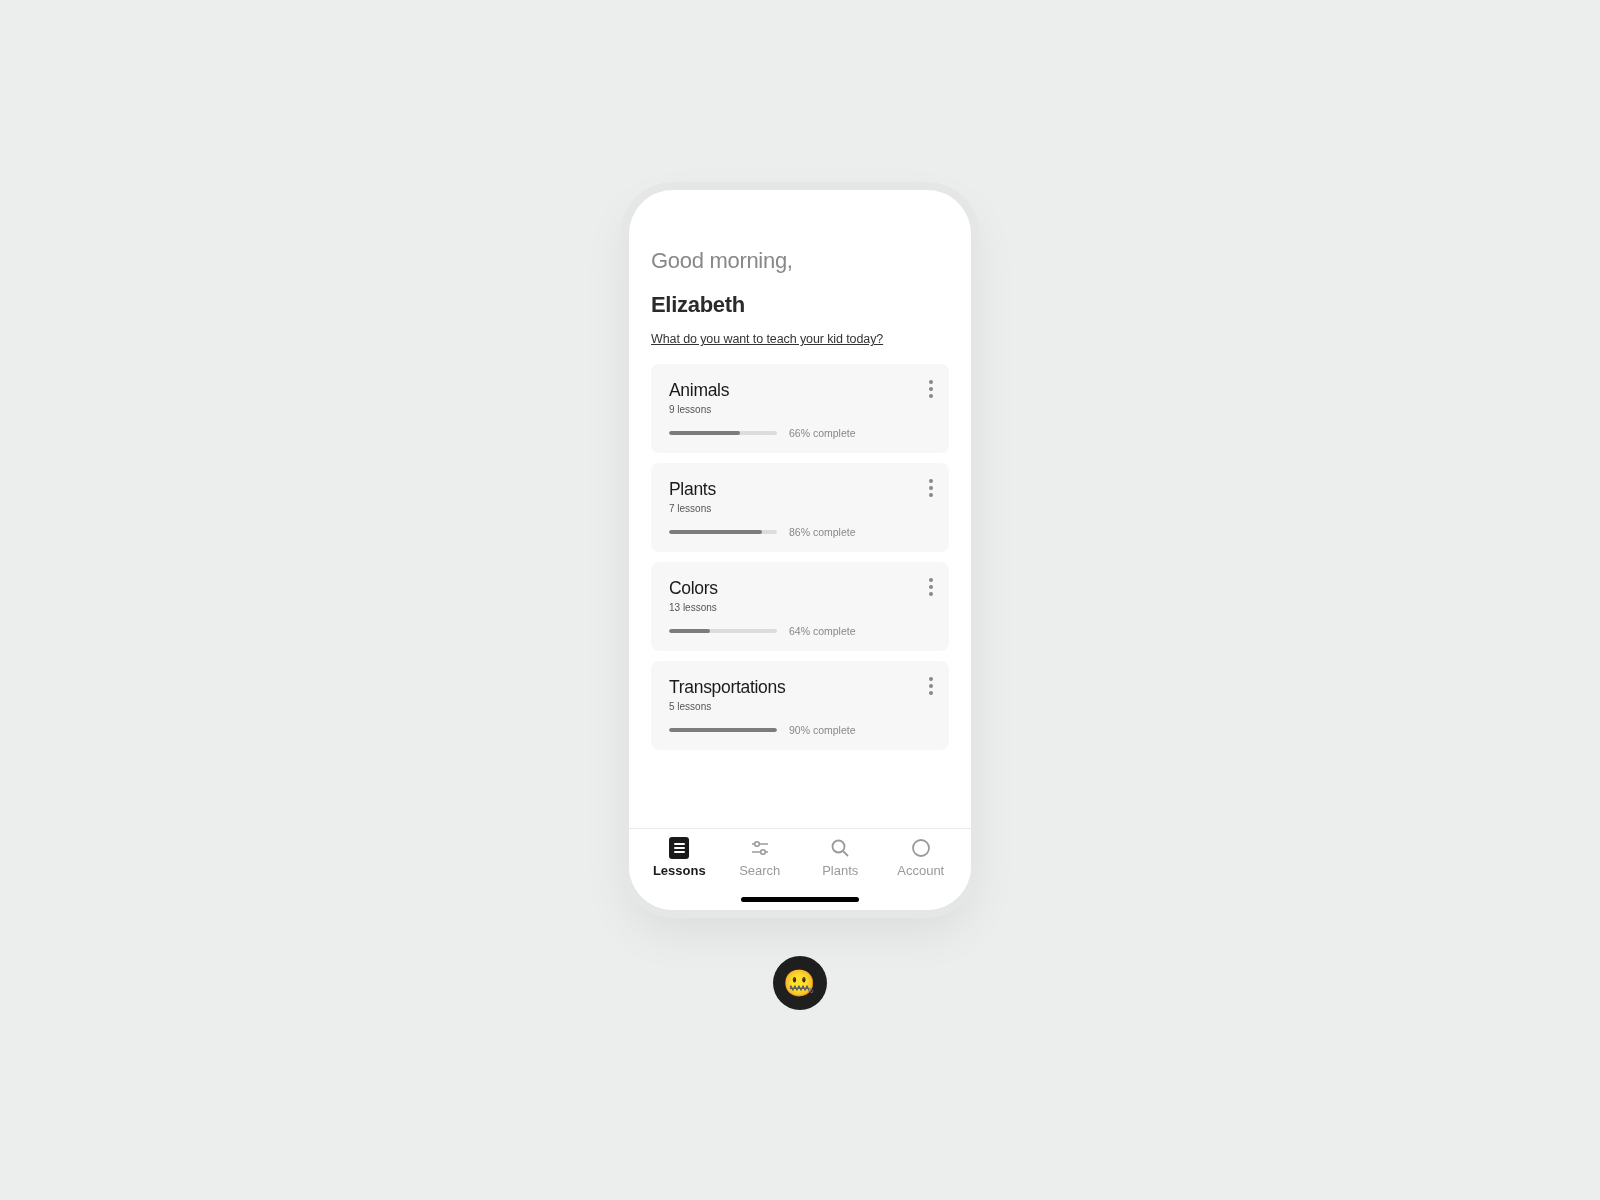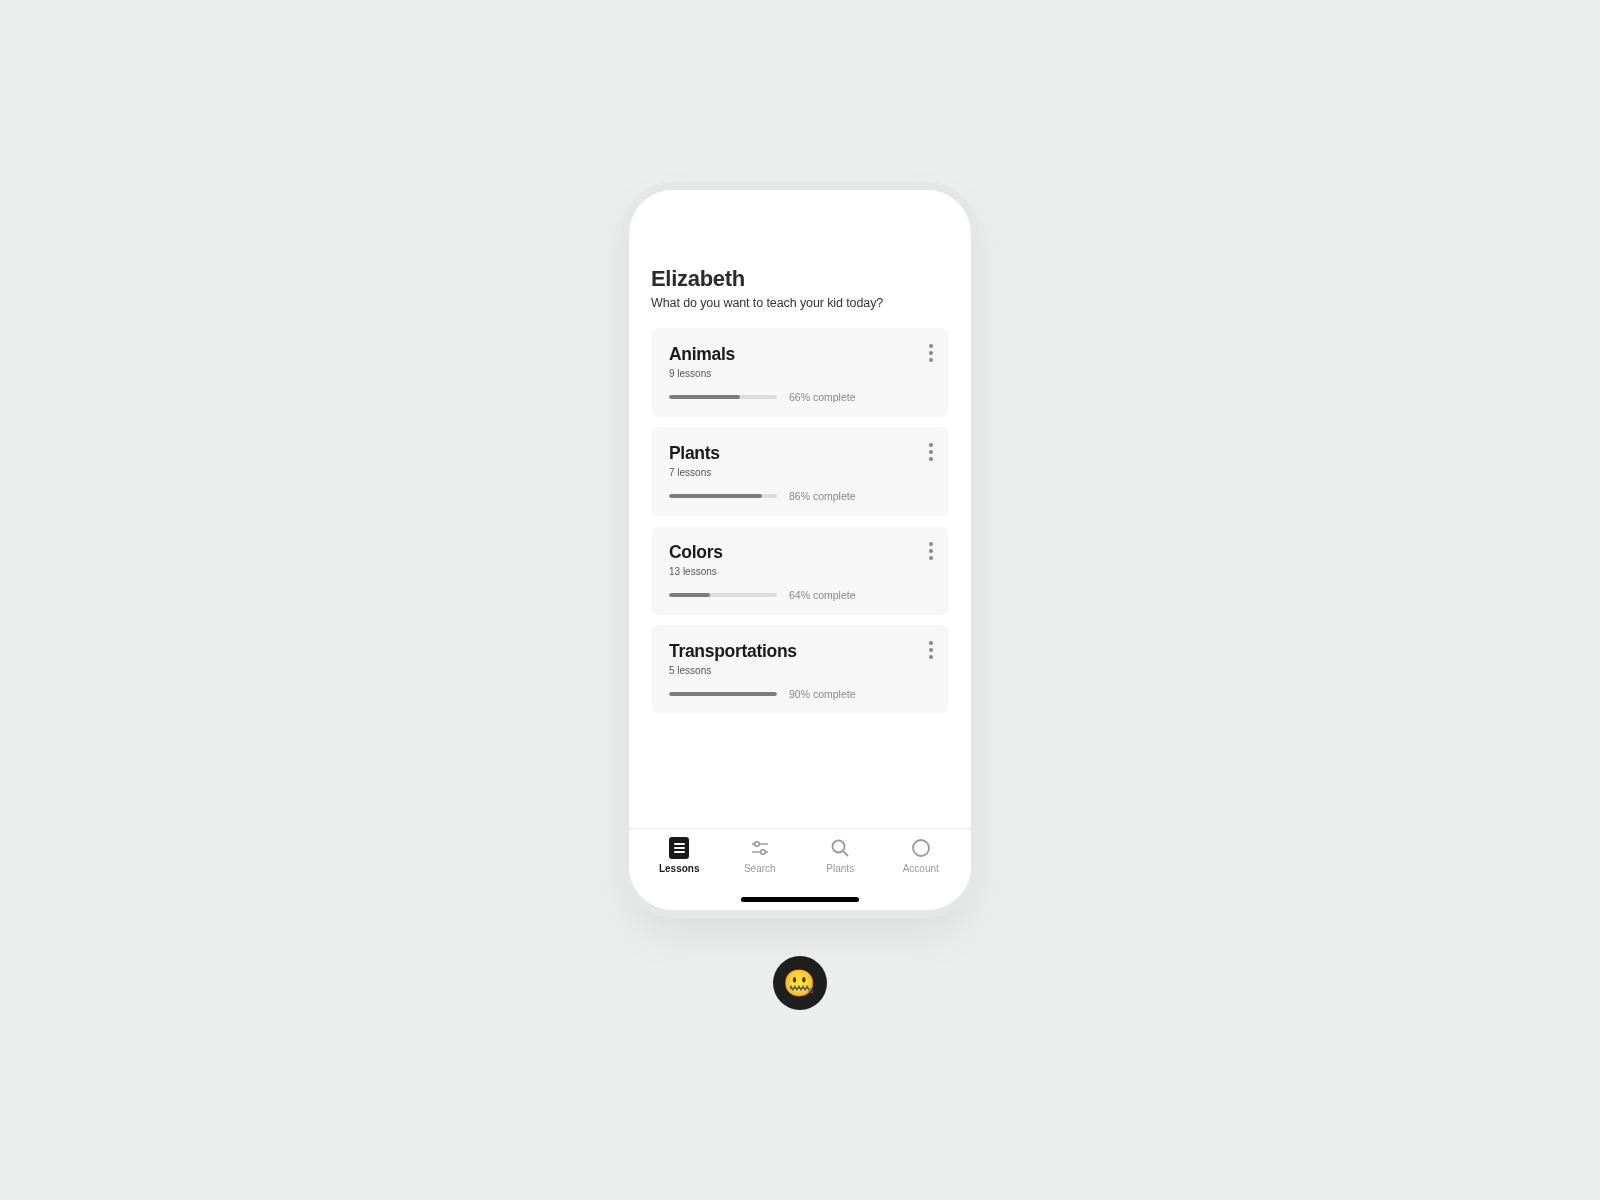--- a/index.html
+++ b/index.html
@@ -39,39 +39,40 @@
     .username {
       font-size: 22px;
       color: #2b2b2b;
       font-weight: 700;
       letter-spacing: -0.3px;
       margin-top: 18px;
     }
     .subtitle {
       font-size: 12.5px;
       color: #333;
-      margin-top: 4px;
+      margin-top: 14px;
       font-weight: 400;
       letter-spacing: -0.1px;
+      text-decoration: underline;
     }
     .cards {
       margin-top: 18px;
       display: flex;
       flex-direction: column;
       gap: 10px;
     }
     .card {
       background: #f7f7f7;
       border-radius: 8px;
       padding: 16px 18px 14px 18px;
       position: relative;
     }
     .card-title {
       font-size: 17.5px;
-      font-weight: 700;
+      font-weight: 400;
       color: #1a1a1a;
       letter-spacing: -0.3px;
     }
     .card-sub {
       font-size: 10px;
       color: #555;
       margin-top: 3px;
     }
     .more-dots {
       position: absolute;
@@ -125,21 +126,21 @@
       width: 56px;
     }
     .tab-icon {
       width: 22px;
       height: 22px;
       display: flex;
       align-items: center;
       justify-content: center;
     }
     .tab-label {
-      font-size: 10px;
+      font-size: 13px;
       color: #9a9a9a;
       font-weight: 500;
     }
     .tab.active .tab-label { color: #1a1a1a; font-weight: 600; }
     .home-indicator {
       position: absolute;
       bottom: 8px;
       left: 50%;
       transform: translateX(-50%);
       width: 118px;
@@ -162,20 +163,21 @@
       align-items: center;
       justify-content: center;
       font-size: 26px;
     }
   </style>
 </head>
 <body>
 
 <div class="phone-frame">
   <div class="screen-content">
+    <div class="greeting">Good morning,</div>
     <div class="username">Elizabeth</div>
     <div class="subtitle">What do you want to teach your kid today?</div>
 
     <div class="cards">
 
       <div class="card">
         <div class="card-title">Animals</div>
         <div class="card-sub">9 lessons</div>
         <div class="more-dots">
             <span></span>

